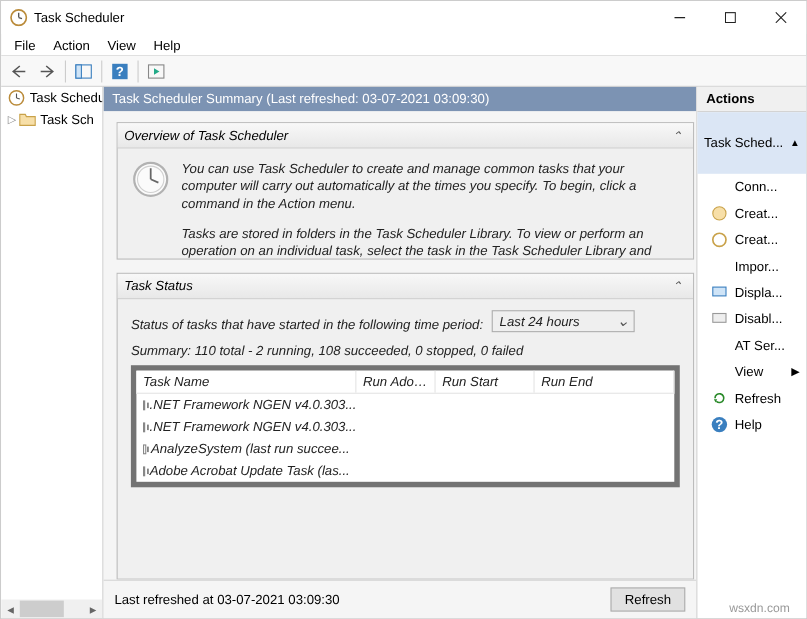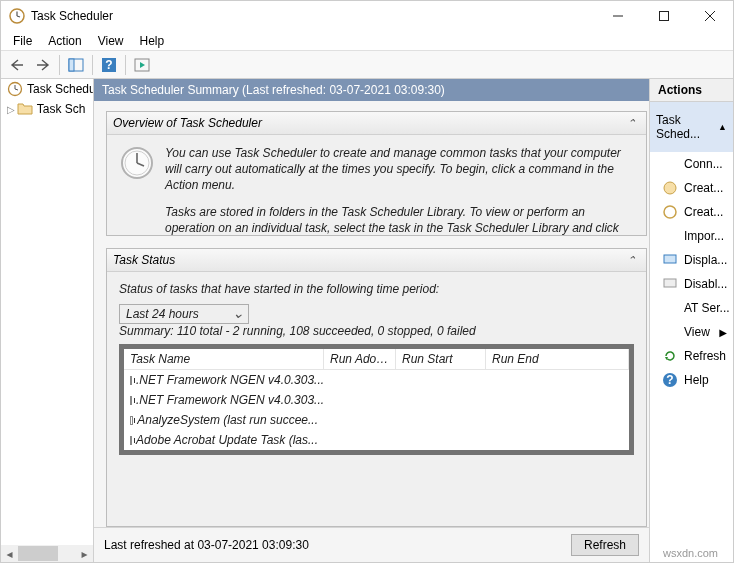--- a/index.html
+++ b/index.html
@@ -26,39 +26,39 @@
 .main { flex: 1; display: flex; flex-direction: column; background: #f5f5f5; min-width: 0; }
 .summary-header { background: #7c93b3; color: #fff; padding: 4px 8px; font-size: 12px; }
 .main-body { flex: 1; padding: 10px 0 0 12px; overflow: hidden; display: flex; flex-direction: column; gap: 12px; font-style: italic; }
 .panel { border: 1px solid #bcbcbc; background: #f0f0f0; margin-right: 2px; }
 .panel-head { display: flex; align-items: center; justify-content: space-between; padding: 4px 6px; font-size: 12px; border-bottom: 1px solid #d0d0d0; background: linear-gradient(#f8f8f8,#e8e8e8); }
 .panel-head .chev { font-size: 11px; color: #555; padding: 0 4px; }
 .panel-body { padding: 10px 12px; font-size: 12px; color: #222; }
 .ovbody { display: flex; align-items: flex-start; gap: 10px; max-height: 100px; overflow: hidden; }
 .ovicon { width: 36px; height: 36px; flex-shrink: 0; }
 .ovtext p { margin: 0 0 10px 0; line-height: 1.35; }
-.statusrow { display: flex; align-items: flex-start; gap: 8px; margin-bottom: 0; flex-direction: column; }
+.statusrow { display: flex; align-items: flex-end; gap: 8px; margin-bottom: 10px; }
 .select { border: 1px solid #adadad; background: #efefef; padding: 2px 18px 2px 6px; font-size: 12px; position: relative; min-width: 130px; }
 .select::after { content: "⌄"; position: absolute; right: 4px; top: 0px; color: #555; font-size: 14px; }
 .table { border: 5px solid #737373; background: #fff; margin-top: 6px; }
 .thead, .trow { display: flex; }
 .thead { background: #fff; border-bottom: 1px solid #e4e4e4; }
 .th, .td { padding: 3px 6px; font-size: 12px; white-space: nowrap; overflow: hidden; text-overflow: ellipsis; }
 .th { border-right: 1px solid #e4e4e4; color: #222; }
 .c1 { flex: 0 0 200px; } .c2 { flex: 0 0 72px; } .c3 { flex: 0 0 90px; } .c4 { flex: 1; }
 .trow .td.c1 { display: flex; align-items: center; }
 .expand { display: inline-block; width: 9px; height: 9px; border: 1px solid #888; margin-right: 4px; position: relative; }
 .expand::before { content: ""; position: absolute; left: 1px; right: 1px; top: 3px; height: 1px; background: #333; }
 .expand::after { content: ""; position: absolute; top: 1px; bottom: 1px; left: 3px; width: 1px; background: #333; }
 .tbody { max-height: 80px; overflow-y: scroll; }
 .footer { display: flex; align-items: center; justify-content: space-between; padding: 6px 10px; border-top: 1px solid #d5d5d5; background: #f5f5f5; }
 .btn { border: 1px solid #adadad; background: #e1e1e1; padding: 3px 12px; font-size: 12px; }
-.actions { width: 84px; border-left: 1px solid #d0d0d0; display: flex; flex-direction: column; background: #fff; }
+.actions { width: 100px; border-left: 1px solid #d0d0d0; display: flex; flex-direction: column; background: #fff; }
 .actions-head { background: #f0f0f0; border-bottom: 1px solid #d0d0d0; padding: 4px 8px; font-weight: 600; }
-.actions-group { background: #dbe6f5; padding: 11px 6px; font-size: 12px; display: flex; justify-content: space-between; align-items: center; }
+.actions-group { background: #dbe6f5; padding: 21px 6px; font-size: 12px; display: flex; justify-content: space-between; align-items: center; }
 .actions-group .chev { font-size: 9px; }
 .action-item { display: flex; align-items: center; gap: 6px; padding: 4px 6px 4px 12px; font-size: 12px; white-space: nowrap; overflow: hidden; }
 .action-item .aicon { width: 16px; height: 16px; flex-shrink: 0; }
 .watermark { position: absolute; right: 16px; bottom: 4px; font-size: 11px; color: #999; }
 svg { display: block; }
 </style>
 </head>
 <body>
 
 <div class="titlebar">

